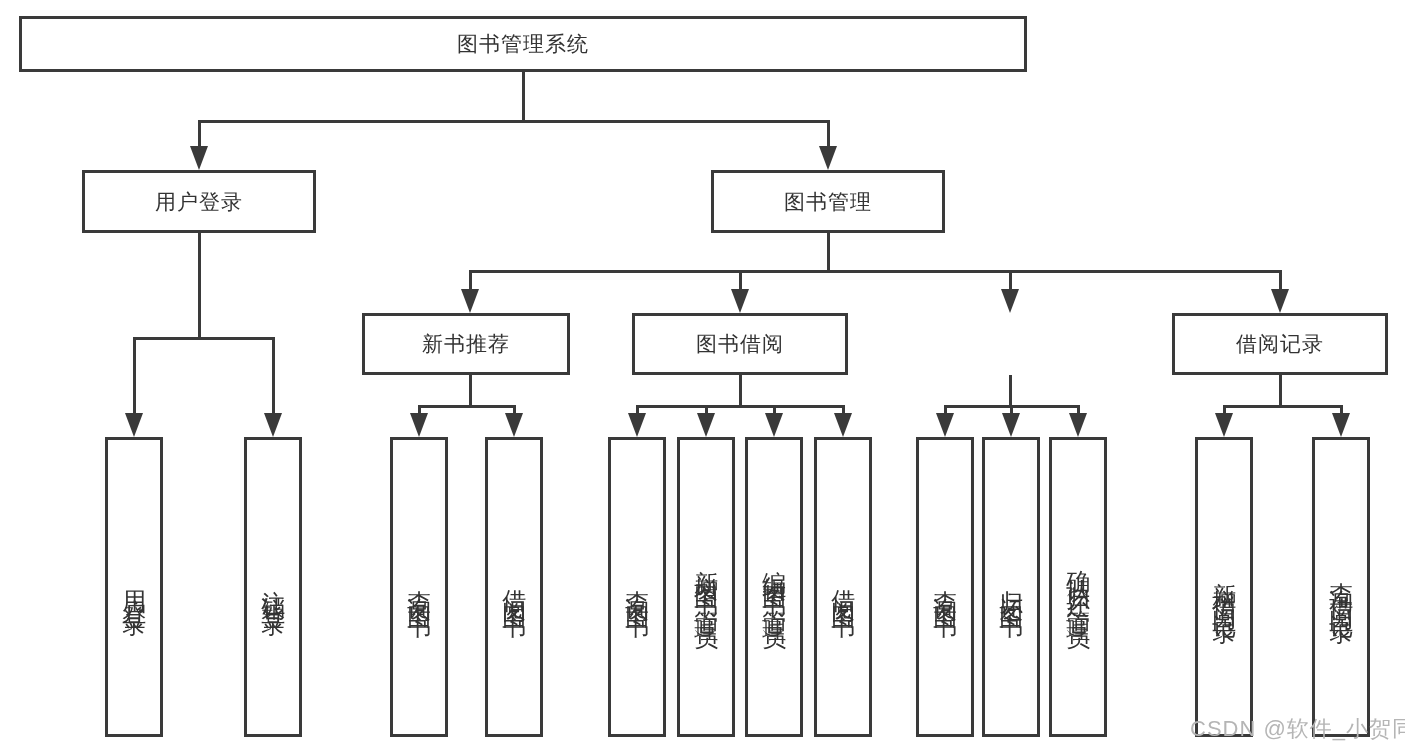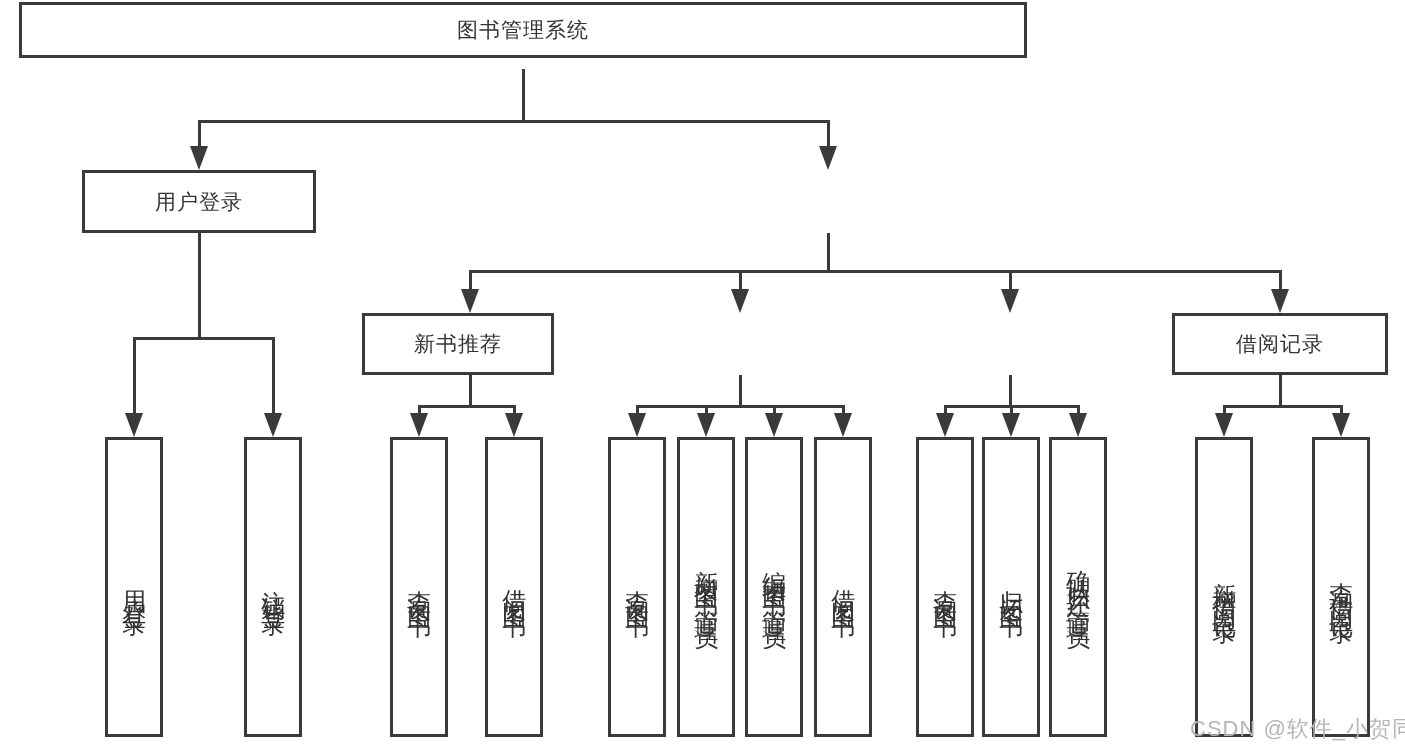--- a/index.html
+++ b/index.html
@@ -61,55 +61,61 @@
     letter-spacing:1px;
     white-space:nowrap;
     z-index:5;
   }
 </style>
 </head>
 <body>
 
 <div class="canvas">
 
-  <div class="node" style="left:19px;top:2px;width:1008px;height:56px">
+  <div class="node" style="left:19px;top:16px;width:1008px;height:56px">
     <span>图书管理系统</span>
   </div>
 
   <div class="vline" style="left:522px;top:69px;height:54px"></div>
   <div class="hline" style="left:198px;top:120px;width:632px"></div>
   <div class="vline" style="left:198px;top:120px;height:27px"></div>
   <div class="vline" style="left:827px;top:120px;height:27px"></div>
   <div class="arrow" style="left:190px;top:146px"></div>
   <div class="arrow" style="left:819px;top:146px"></div>
 
   <div class="node" style="left:82px;top:170px;width:234px;height:63px">
     <span>用户登录</span>
+  </div>
+  <div class="node" style="left:711px;top:170px;width:234px;height:63px">
+    <span>图书管理</span>
   </div>
 
   <div class="vline" style="left:198px;top:233px;height:107px"></div>
   <div class="hline" style="left:133px;top:337px;width:142px"></div>
   <div class="vline" style="left:133px;top:337px;height:77px"></div>
   <div class="vline" style="left:272px;top:337px;height:77px"></div>
   <div class="arrow" style="left:125px;top:413px"></div>
   <div class="arrow" style="left:264px;top:413px"></div>
 
   <div class="vline" style="left:827px;top:233px;height:40px"></div>
   <div class="hline" style="left:469px;top:270px;width:813px"></div>
   <div class="vline" style="left:469px;top:270px;height:21px"></div>
   <div class="vline" style="left:739px;top:270px;height:21px"></div>
   <div class="vline" style="left:1009px;top:270px;height:21px"></div>
   <div class="vline" style="left:1279px;top:270px;height:21px"></div>
   <div class="arrow" style="left:461px;top:289px"></div>
   <div class="arrow" style="left:731px;top:289px"></div>
   <div class="arrow" style="left:1001px;top:289px"></div>
   <div class="arrow" style="left:1271px;top:289px"></div>
 
-  <div class="node" style="left:362px;top:313px;width:192px;height:62px">
+  <div class="node" style="left:362px;top:313px;width:208px;height:62px">
     <span>新书推荐</span>
+  </div>
+  <div class="node" style="left:632px;top:313px;width:216px;height:62px">
+    <span>图书借阅</span>
   </div>
   <div class="node" style="left:1172px;top:313px;width:216px;height:62px">
     <span>借阅记录</span>
   </div>
 
   <div class="vline" style="left:469px;top:375px;height:33px"></div>
   <div class="hline" style="left:418px;top:405px;width:98px"></div>
   <div class="vline" style="left:418px;top:405px;height:9px"></div>
   <div class="vline" style="left:513px;top:405px;height:9px"></div>
   <div class="arrow" style="left:410px;top:413px"></div>

